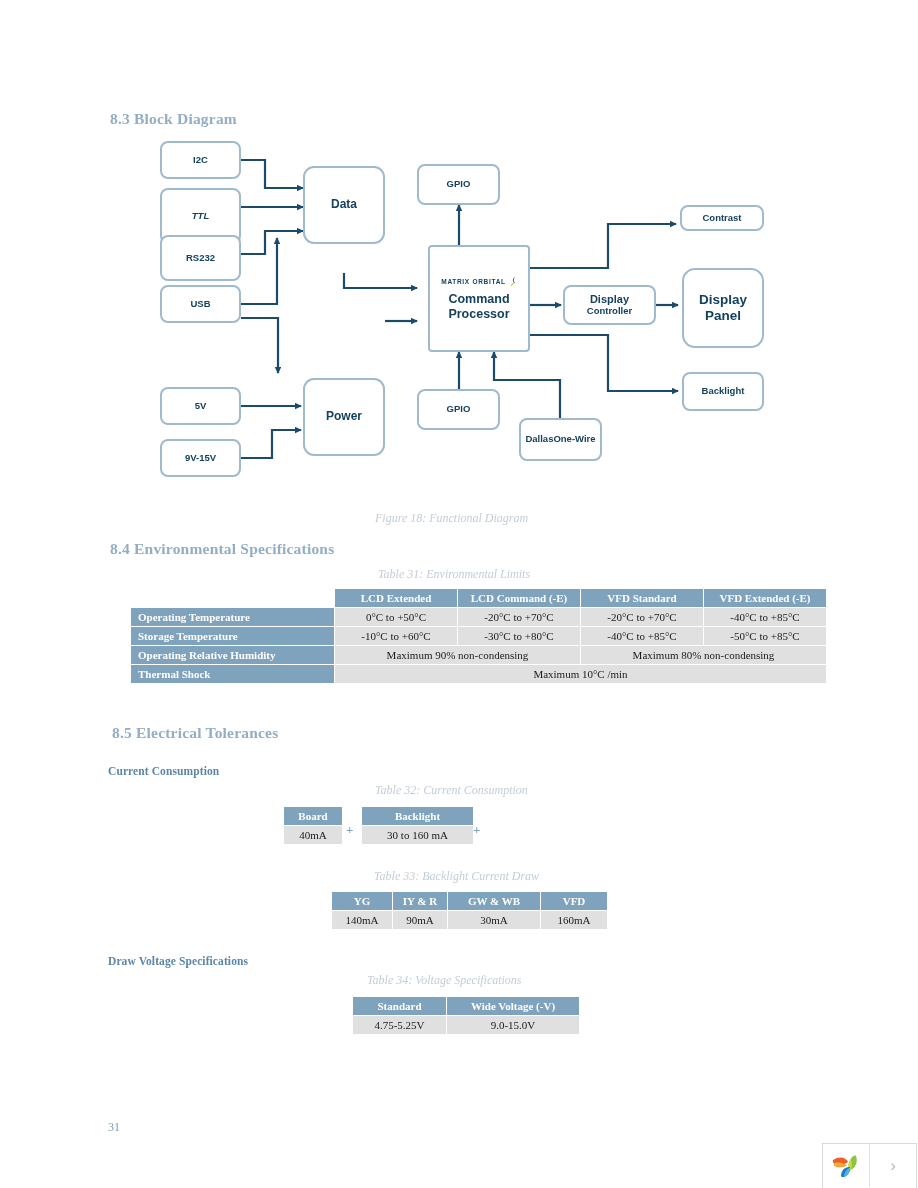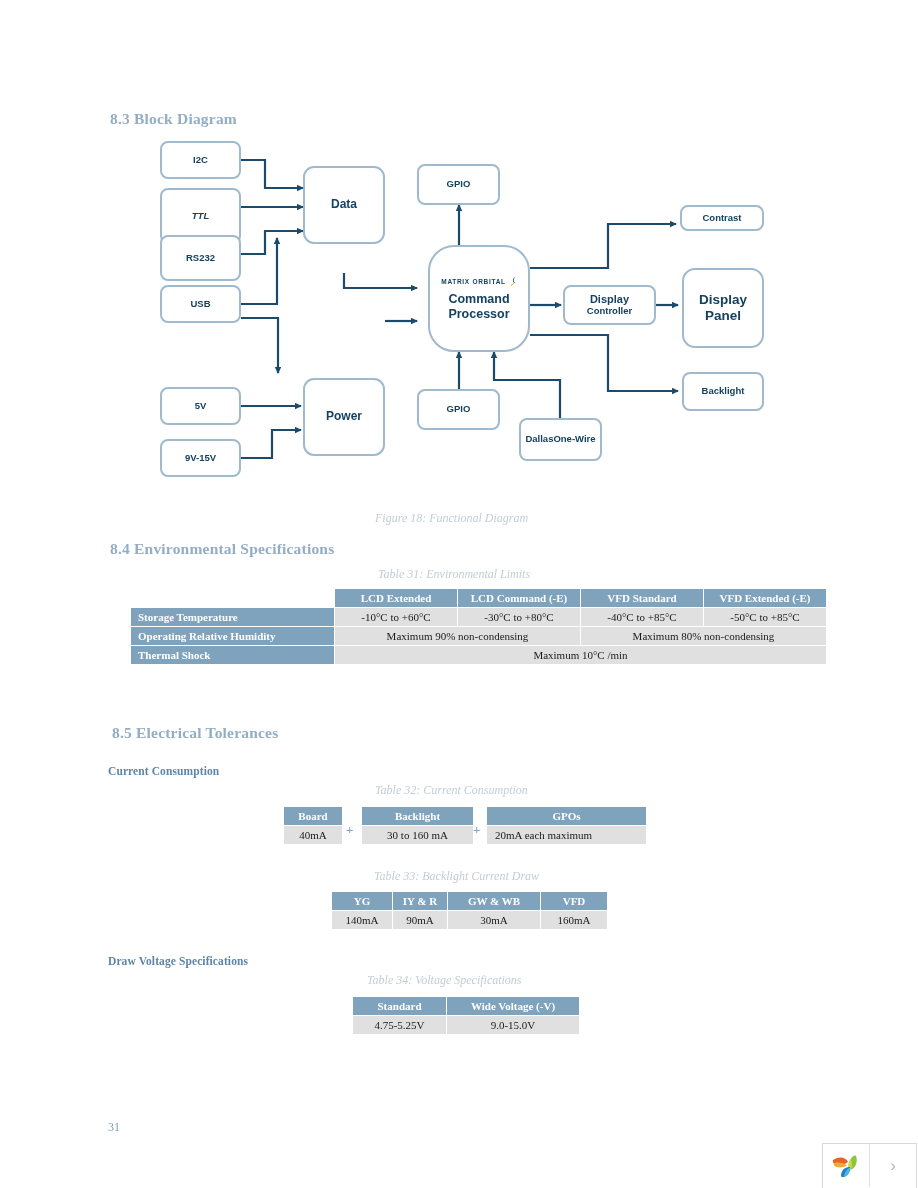--- a/index.html
+++ b/index.html
@@ -45,21 +45,21 @@
     display:flex;align-items:center;justify-content:center;
     text-align:center;
     color:#14415f;
     font-family:"Liberation Sans", sans-serif;
     font-weight:700;
     line-height:1.15;
   }
   .node.sm{font-size:9.5px;border-radius:8px;}
   .node.md{font-size:12px;border-radius:11px;}
   .node.lg{font-size:13.5px;border-radius:13px;}
-  .node.proc{font-size:12.5px;border-radius:26px;flex-direction:column;}
+  .node.proc{font-size:12.5px;border-radius:4px;flex-direction:column;}
   .mo-logo{
     display:flex;align-items:center;justify-content:center;gap:2px;
     margin-bottom:5px;
   }
   .mo-logo .mo-text{
     font-family:"Liberation Sans", sans-serif;
     font-size:6.5px;font-weight:700;letter-spacing:.7px;color:#14415f;
   }
 
   
@@ -215,20 +215,27 @@
       <tr>
         <th class="blank"></th>
         <th class="c">LCD Extended</th>
         <th class="c">LCD Command (-E)</th>
         <th class="c">VFD Standard</th>
         <th class="c">VFD Extended (-E)</th>
       </tr>
     </thead>
     <tbody>
       <tr>
+        <td class="rowhdr">Operating Temperature</td>
+        <td>0°C to +50°C</td>
+        <td>-20°C to +70°C</td>
+        <td>-20°C to +70°C</td>
+        <td>-40°C to +85°C</td>
+      </tr>
+      <tr>
         <td class="rowhdr">Storage Temperature</td>
         <td>-10°C to +60°C</td>
         <td>-30°C to +80°C</td>
         <td>-40°C to +85°C</td>
         <td>-50°C to +85°C</td>
       </tr>
       <tr>
         <td class="rowhdr">Operating Relative Humidity</td>
         <td colspan="2">Maximum 90% non-condensing</td>
         <td colspan="2">Maximum 80% non-condensing</td>
@@ -265,30 +272,20 @@
       <th style="width:99px;">Backlight</th>
     </tr>
     <tr>
       <td>30 to 160 mA</td>
     </tr>
   </tbody>
     </table>
 
   <div class="plus" style="left:473px;top:822px;">+</div>
 
-  <table class="mini" style="left:486px;top:806px;">
-    <tbody>
-        <tr>
-      <th style="width:147px;">GPOs</th>
-    </tr>
-    <tr>
-      <td style="text-align:left;padding-left:8px;">20mA each maximum</td>
-    </tr>
-  </tbody>
-    </table>
 
   <div class="caption" style="left:374px;top:869px;">Table 33: Backlight Current Draw</div>
 
   <table class="tbl" style="left:331px;top:891px;">
     <tbody>
         <tr>
       <th style="width:52px;">YG</th>
       <th style="width:46px;">IY &amp; R</th>
       <th style="width:84px;">GW &amp; WB</th>
       <th style="width:58px;">VFD</th>

